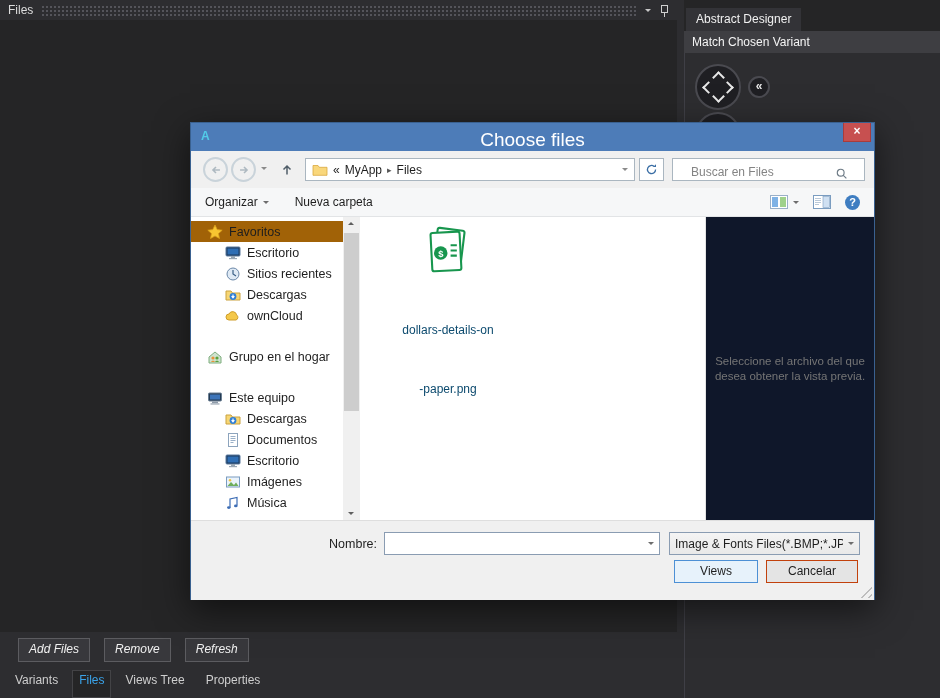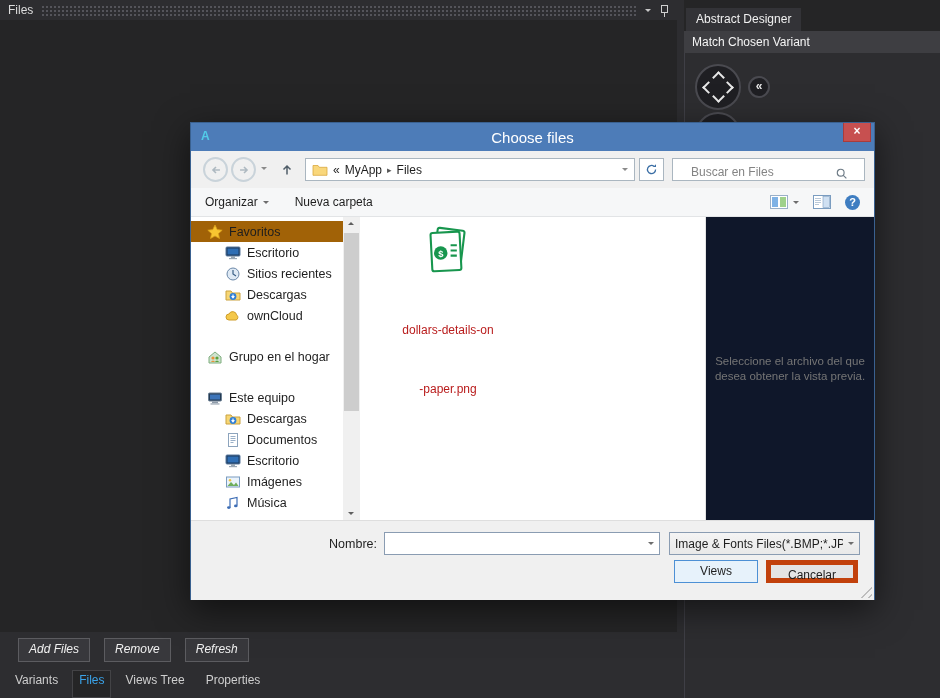--- a/index.html
+++ b/index.html
@@ -40,21 +40,21 @@
   .wchev.up{left:17px;top:7px;transform:rotate(45deg);}
   .wchev.down{left:17px;bottom:7px;transform:rotate(225deg);}
   .wchev.left{left:7px;top:17px;transform:rotate(-45deg);}
   .wchev.right{right:7px;top:17px;transform:rotate(135deg);}
   .collapse-btn{position:absolute;left:748px;top:76px;width:22px;height:22px;border-radius:50%;border:2px solid #4a4a50;background:#1f1f23;box-sizing:border-box;color:#e8e8e8;font-size:12px;line-height:17px;text-align:center;font-weight:bold;}
 
   
   .dialog{position:absolute;left:190px;top:122px;width:685px;height:478px;background:#f0f0f0;border:1px solid #3a6190;box-sizing:border-box;box-shadow:0 10px 32px rgba(0,0,0,.55);z-index:10;font-size:12px;color:#1e1e1e;}
   .dlg-title{position:absolute;left:0;top:0;width:683px;height:28px;background:#4d7cb8;}
   .dlg-appicon{position:absolute;left:10px;top:6px;color:#52cbe8;font-size:12px;font-weight:bold;}
-  .dlg-title-text{position:absolute;left:0;right:0;top:6px;text-align:center;color:#fff;font-size:15px;}
+  .dlg-title-text{position:absolute;left:0;right:0;top:6px;text-align:center;color:#fff;font-size:19px;}
   .dlg-close{position:absolute;right:3px;top:0;width:28px;height:19px;background:#c75050;border:1px solid #a83c3c;border-top:none;box-sizing:border-box;color:#fff;text-align:center;font-size:12px;line-height:17px;font-weight:bold;}
 
   .dlg-nav{position:absolute;left:0;top:28px;width:683px;height:37px;background:#f0f0f0;}
   .nav-circle{position:absolute;width:25px;height:25px;border-radius:50%;border:2px solid #c9d3da;box-sizing:border-box;display:flex;align-items:center;justify-content:center;background:#f0f0f0;}
   .nav-back{left:12px;top:6px;}
   .nav-fwd{left:40px;top:6px;}
   .nav-hist{position:absolute;left:70px;top:16px;}
   .nav-up{position:absolute;left:84px;top:8px;width:24px;height:22px;display:flex;align-items:center;justify-content:center;}
   .addrbar{position:absolute;left:114px;top:7px;width:330px;height:23px;background:#fff;border:1px solid #aab6c0;box-sizing:border-box;display:flex;align-items:center;gap:5px;padding:0 6px;}
   .addr-caret{margin-left:auto;}
@@ -81,35 +81,35 @@
   .sb-label{white-space:nowrap;}
 
   .sb-scrollbar{position:absolute;left:152px;top:0;width:17px;height:303px;background:#f0f0f0;}
   .sb-up{position:absolute;top:5px;left:5px;}
   .sb-down{position:absolute;bottom:5px;left:5px;}
   .sb-thumb{position:absolute;left:1px;top:16px;width:15px;height:178px;background:#cdcdcd;}
 
   .files-area{position:absolute;left:169px;top:0;width:345px;height:303px;}
   .file-tile{position:absolute;left:38px;top:8px;width:100px;text-align:center;}
   .file-ico{width:54px;height:54px;margin:0 auto 2px;}
-  .file-label{font-size:12px;color:#b91c1c;line-height:15px;margin-top:44px;}
+  .file-label{font-size:12px;color:#0c4a6e;line-height:15px;margin-top:44px;}
 
   .preview-pane{position:absolute;left:514px;top:0;width:169px;height:303px;border-left:1px solid #e4e4e4;box-sizing:border-box;display:flex;align-items:center;padding:0 7px;background:#0f172a;}
   .preview-text{font-size:11.5px;color:#757575;line-height:15px;text-align:center;}
 
   .dlg-bottom{position:absolute;left:0;top:397px;width:683px;height:80px;background:#f0f0f0;border-top:1px solid #dedede;box-sizing:border-box;}
   .name-label{position:absolute;left:96px;top:16px;width:90px;text-align:right;font-size:12.5px;}
   .name-combo{position:absolute;left:193px;top:11px;width:276px;height:23px;background:#fff;border:1px solid #8a9cb2;box-sizing:border-box;display:flex;align-items:center;}
   .name-combo input{flex:1;border:none;outline:none;font-size:12px;font-family:"Liberation Sans",sans-serif;padding:0 5px;min-width:0;background:transparent;}
   .combo-caret{width:16px;display:flex;align-items:center;justify-content:center;align-self:stretch;}
   .type-combo{position:absolute;left:478px;top:11px;width:191px;height:23px;background:linear-gradient(#f4f4f4,#e9e9e9);border:1px solid #8a9cb2;box-sizing:border-box;display:flex;align-items:center;padding-left:5px;}
   .type-label{flex:1;white-space:nowrap;overflow:hidden;font-size:12px;}
   .btn{position:absolute;height:23px;box-sizing:border-box;text-align:center;line-height:21px;font-size:12px;}
   .btn-open{left:483px;top:39px;width:84px;background:#e7f2fb;border:1px solid #4d90d5;}
-  .btn-cancel{left:575px;top:39px;width:92px;background:#e4e4e4;border:5px solid #c2410c;}
+  .btn-cancel{left:575px;top:39px;width:92px;background:#e4e4e4;border:1px solid #c2410c;}
   .grip{position:absolute;right:2px;bottom:2px;width:12px;height:12px;background:repeating-linear-gradient(135deg,#bdbdbd 0 1.5px,transparent 1.5px 4.5px);clip-path:polygon(100% 0,100% 100%,0 100%);}
 </style>
 </head>
 <body>
 
 <div class="stage">
 
   <div class="files-header">
     <span>Files</span>
     <span class="fh-dots"></span>

